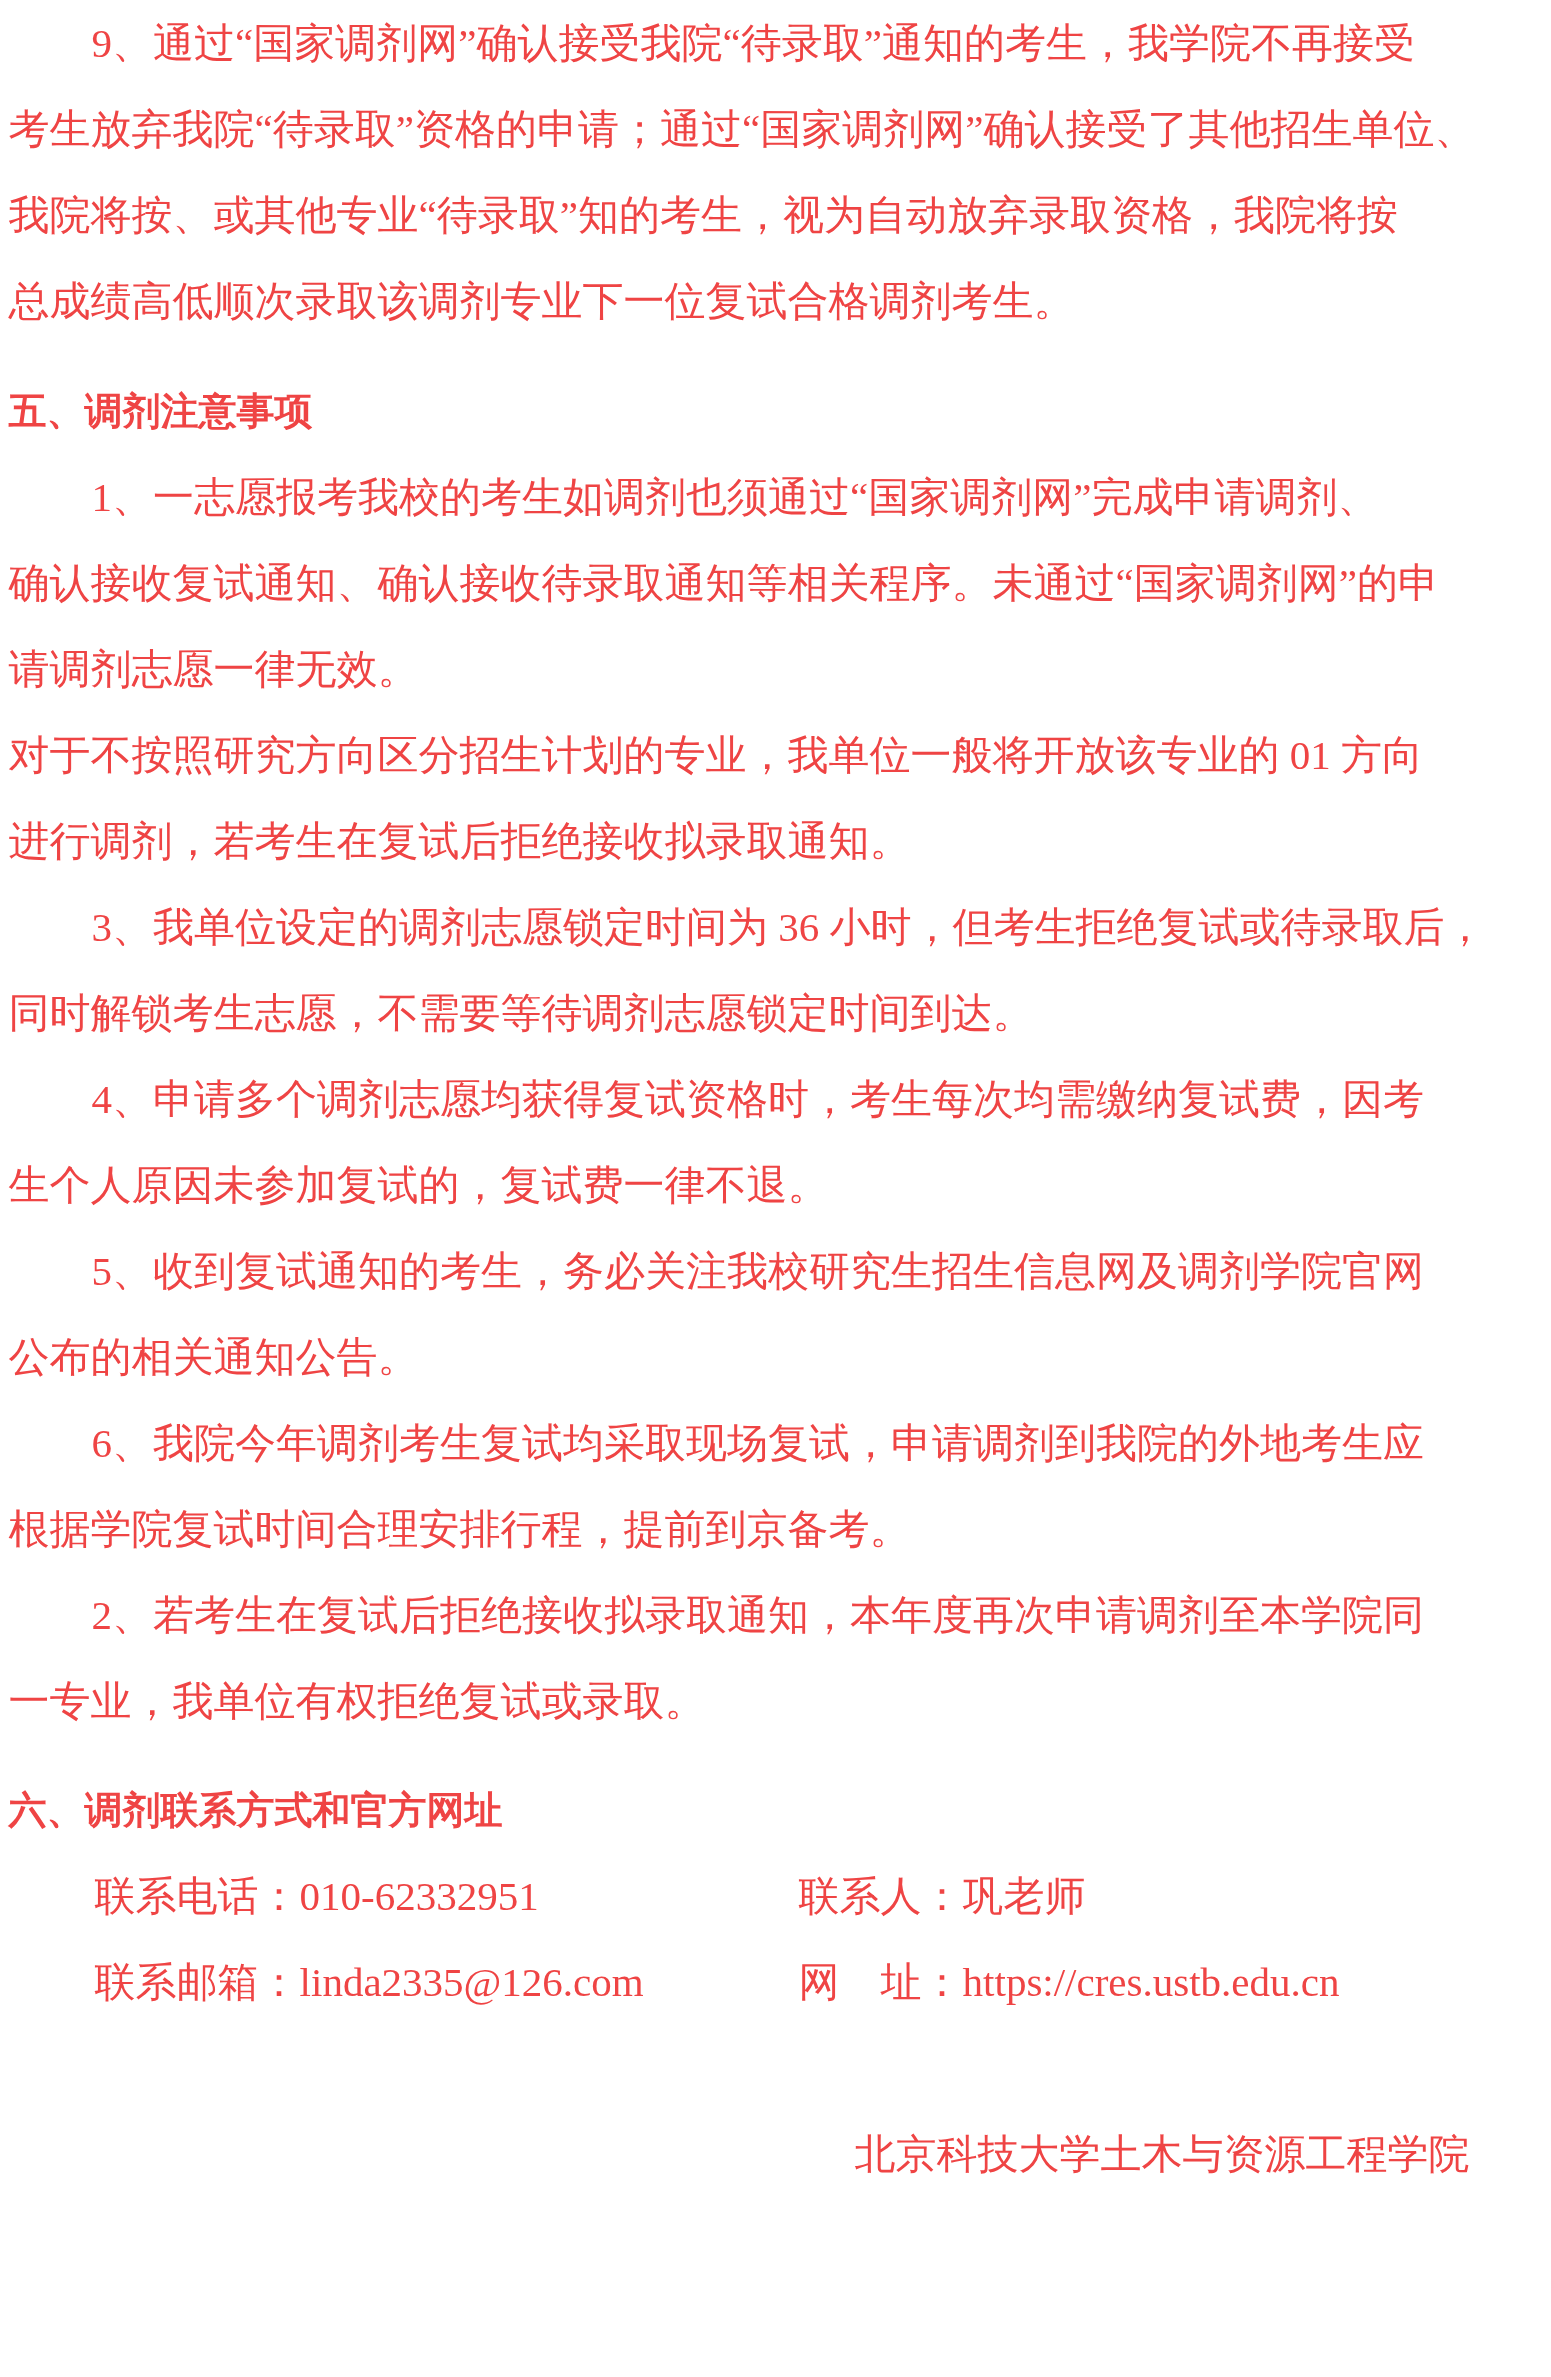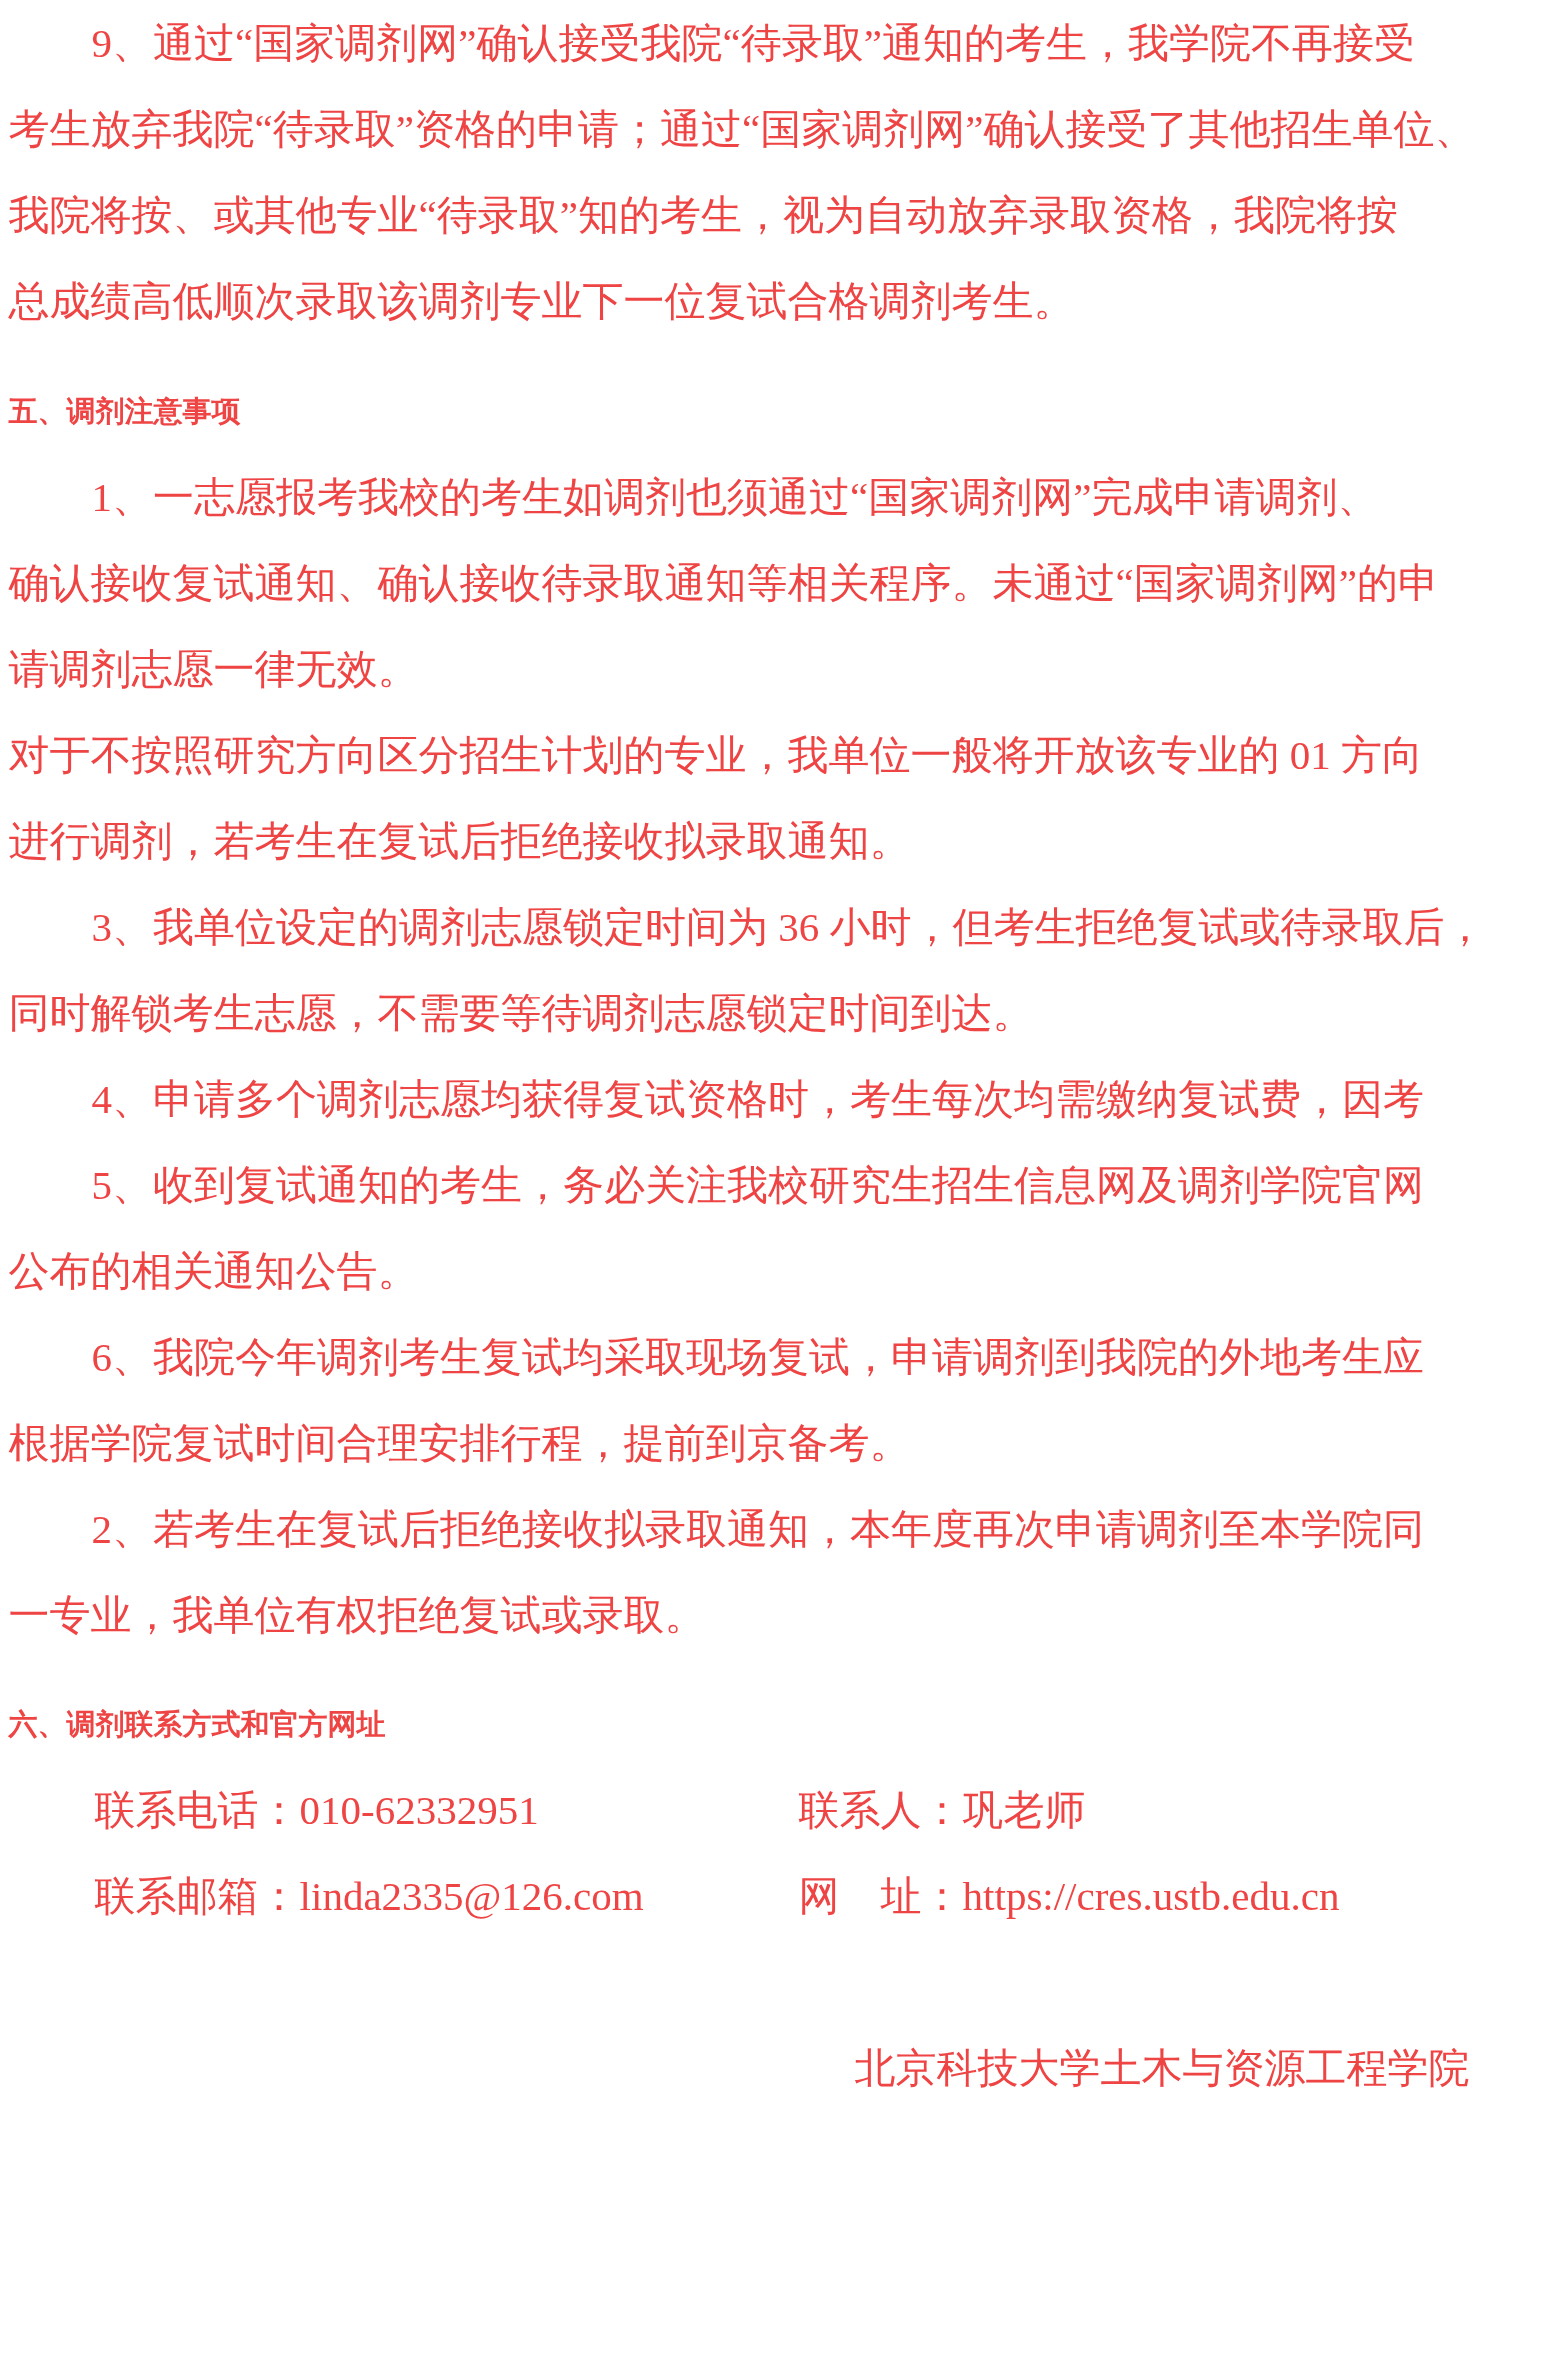--- a/index.html
+++ b/index.html
@@ -20,21 +20,21 @@
   .line{
     font-family:"Liberation Serif","DejaVu Serif",serif;
     font-size:41px;
     line-height:86px;
     white-space:nowrap;
     color:#ef4444;
   }
   .heading{
     font-family:"Liberation Sans","DejaVu Sans",sans-serif;
     font-weight:bold;
-    font-size:29px;
+    font-size:38px;
     line-height:86px;
     white-space:nowrap;
   }
   .indent{ text-indent:83px; }
   [data-name="section-5-heading"]{ margin-top:24px; }
   [data-name="section-6-heading"]{ margin-top:22.5px; }
   .contact{ position:relative; height:86px; }
   .contact .left{ margin-left:86px; }
   .contact .right{ position:absolute; left:790px; top:0; }
   [data-name="signature-line"]{
@@ -58,20 +58,21 @@
       <div class="line" data-name="text-line">总成绩高低顺次录取该调剂专业下一位复试合格调剂考生。</div>
       <div class="line heading" data-name="section-5-heading">五、调剂注意事项</div>
       <div class="line indent" data-name="text-line">1、一志愿报考我校的考生如调剂也须通过“国家调剂网”完成申请调剂、</div>
       <div class="line" data-name="text-line">确认接收复试通知、确认接收待录取通知等相关程序。未通过“国家调剂网”的申</div>
       <div class="line" data-name="text-line">请调剂志愿一律无效。</div>
       <div class="line" data-name="text-line">对于不按照研究方向区分招生计划的专业，我单位一般将开放该专业的 01 方向</div>
       <div class="line" data-name="text-line">进行调剂，若考生在复试后拒绝接收拟录取通知。</div>
       <div class="line indent" data-name="text-line">3、我单位设定的调剂志愿锁定时间为 36 小时，但考生拒绝复试或待录取后，</div>
       <div class="line" data-name="text-line">同时解锁考生志愿，不需要等待调剂志愿锁定时间到达。</div>
       <div class="line indent" data-name="text-line">4、申请多个调剂志愿均获得复试资格时，考生每次均需缴纳复试费，因考</div>
+      <div class="line" data-name="text-line">生个人原因未参加复试的，复试费一律不退。</div>
       <div class="line indent" data-name="text-line">5、收到复试通知的考生，务必关注我校研究生招生信息网及调剂学院官网</div>
       <div class="line" data-name="text-line">公布的相关通知公告。</div>
       <div class="line indent" data-name="text-line">6、我院今年调剂考生复试均采取现场复试，申请调剂到我院的外地考生应</div>
       <div class="line" data-name="text-line">根据学院复试时间合理安排行程，提前到京备考。</div>
       <div class="line indent" data-name="text-line">2、若考生在复试后拒绝接收拟录取通知，本年度再次申请调剂至本学院同</div>
       <div class="line" data-name="text-line">一专业，我单位有权拒绝复试或录取。</div>
       <div class="line heading" data-name="section-6-heading">六、调剂联系方式和官方网址</div>
       <div class="line contact" data-name="contact-row-phone"><span class="left" data-name="contact-left">联系电话：010-62332951</span><span class="right" data-name="contact-right">联系人：巩老师</span></div>
       <div class="line contact" data-name="contact-row-email"><span class="left" data-name="contact-left">联系邮箱：linda2335@126.com</span><span class="right" data-name="contact-right">网　址：https://cres.ustb.edu.cn</span></div>
       <div class="line" data-name="signature-line">北京科技大学土木与资源工程学院</div>

